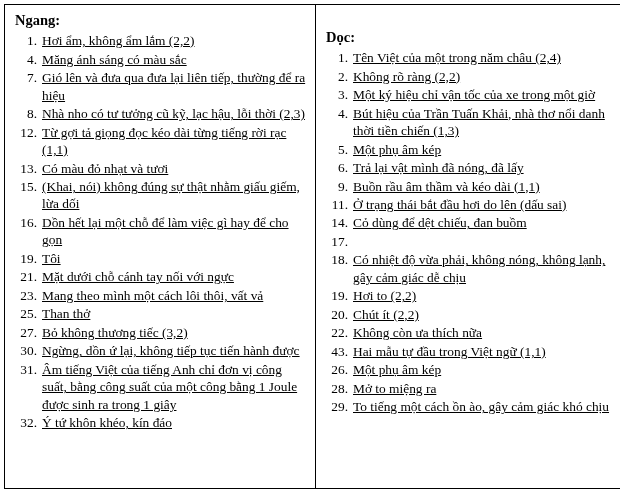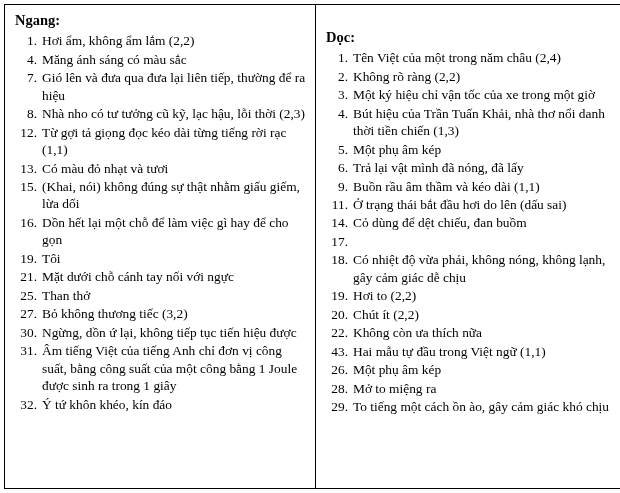--- a/index.html
+++ b/index.html
@@ -65,20 +65,21 @@
   .num {
     flex: 0 0 auto;
     width: 24px;
     text-align: right;
     padding-right: 5px;
     white-space: nowrap;
   }
   .txt {
     flex: 1 1 auto;
     text-align: left;
+    text-decoration: underline;
   }
 </style>
 </head>
 <body>
 
 <div class="page">
   <div class="frame">
 
     <div class="col col-left">
       <div class="col-title">Ngang:</div>
@@ -117,30 +118,34 @@
           </li>
         <li>
             <span class="num">19.</span>
             <span class="txt">Tôi</span>
           </li>
         <li>
             <span class="num">21.</span>
             <span class="txt">Mặt dưới chỗ cánh tay nối với ngực</span>
           </li>
         <li>
+            <span class="num">23.</span>
+            <span class="txt">Mang theo mình một cách lôi thôi, vất vả</span>
+          </li>
+        <li>
             <span class="num">25.</span>
             <span class="txt">Than thở</span>
           </li>
         <li>
             <span class="num">27.</span>
             <span class="txt">Bỏ không thương tiếc (3,2)</span>
           </li>
         <li>
             <span class="num">30.</span>
-            <span class="txt">Ngừng, dồn ứ lại, không tiếp tục tiến hiệu được</span>
+            <span class="txt">Ngừng, dồn ứ lại, không tiếp tục tiến hành được</span>
           </li>
         <li>
             <span class="num">31.</span>
             <span class="txt">Âm tiếng Việt của tiếng Anh chỉ đơn vị công suất, bằng công suất của một công bằng 1 Joule được sinh ra trong 1 giây</span>
           </li>
         <li>
             <span class="num">32.</span>
             <span class="txt">Ý tứ khôn khéo, kín đáo</span>
           </li>
       </ol>

